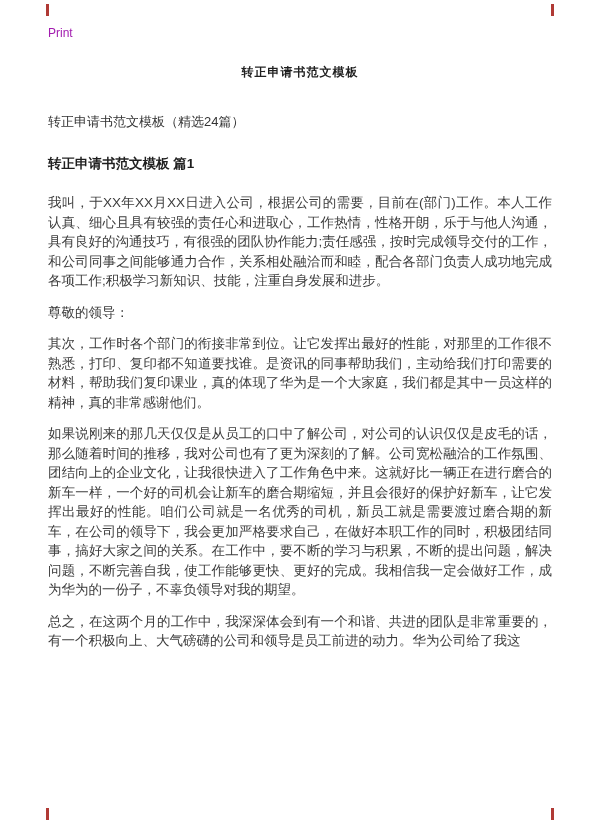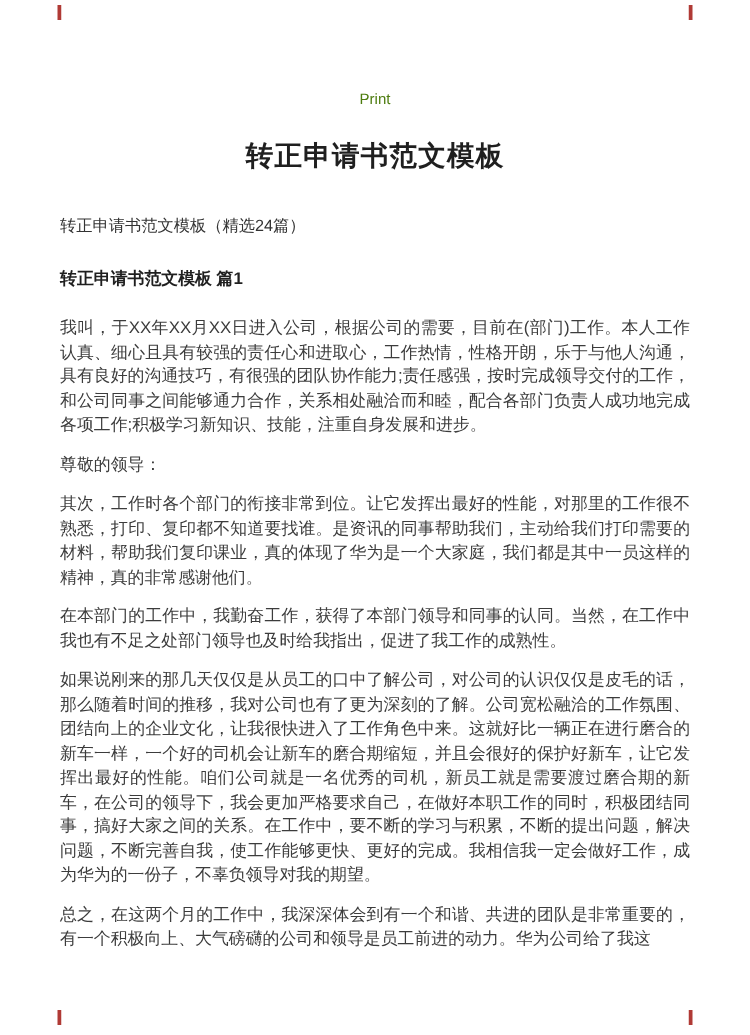--- a/index.html
+++ b/index.html
@@ -24,29 +24,28 @@
     background: #b03a35;
   }
   .crop-tl { left: 46px; top: 4px; }
   .crop-tr { right: 46px; top: 4px; }
   .crop-bl { left: 46px; bottom: 8px; }
   .crop-br { right: 46px; bottom: 8px; }
   .content {
     padding: 0 48px;
   }
   .print-label {
-    padding-top: 72px;
+    padding-top: 26px;
     font-size: 12px;
-    color: #4d7c0f;
-    text-align: center;
+    color: #a21caf;
   }
   .doc-title {
     margin: 24px 0 0 0;
     text-align: center;
-    font-size: 22px;
+    font-size: 12px;
     font-weight: bold;
     color: #1f1f1f;
     letter-spacing: 1px;
   }
   .doc-subtitle {
     margin-top: 32px;
     font-size: 13px;
     color: #333333;
   }
   .section-heading {
@@ -83,19 +82,18 @@
     <h1 class="doc-title">转正申请书范文模板</h1>
 
     <div class="doc-subtitle">转正申请书范文模板（精选24篇）</div>
 
     <div class="section-heading">转正申请书范文模板 篇1</div>
 
     <div class="doc-body">
         <p class="para">我叫，于XX年XX月XX日进入公司，根据公司的需要，目前在(部门)工作。本人工作认真、细心且具有较强的责任心和进取心，工作热情，性格开朗，乐于与他人沟通，具有良好的沟通技巧，有很强的团队协作能力;责任感强，按时完成领导交付的工作，和公司同事之间能够通力合作，关系相处融洽而和睦，配合各部门负责人成功地完成各项工作;积极学习新知识、技能，注重自身发展和进步。</p>
         <p class="para">尊敬的领导：</p>
         <p class="para">其次，工作时各个部门的衔接非常到位。让它发挥出最好的性能，对那里的工作很不熟悉，打印、复印都不知道要找谁。是资讯的同事帮助我们，主动给我们打印需要的材料，帮助我们复印课业，真的体现了华为是一个大家庭，我们都是其中一员这样的精神，真的非常感谢他们。</p>
-        <p class="para">在本部门的工作中，我勤奋工作，获得了本部门领导和同事的认同。当然，在工作中我也有不足之处部门领导也及时给我指出，促进了我工作的成熟性。</p>
         <p class="para">如果说刚来的那几天仅仅是从员工的口中了解公司，对公司的认识仅仅是皮毛的话，那么随着时间的推移，我对公司也有了更为深刻的了解。公司宽松融洽的工作氛围、团结向上的企业文化，让我很快进入了工作角色中来。这就好比一辆正在进行磨合的新车一样，一个好的司机会让新车的磨合期缩短，并且会很好的保护好新车，让它发挥出最好的性能。咱们公司就是一名优秀的司机，新员工就是需要渡过磨合期的新车，在公司的领导下，我会更加严格要求自己，在做好本职工作的同时，积极团结同事，搞好大家之间的关系。在工作中，要不断的学习与积累，不断的提出问题，解决问题，不断完善自我，使工作能够更快、更好的完成。我相信我一定会做好工作，成为华为的一份子，不辜负领导对我的期望。</p>
         <p class="para">总之，在这两个月的工作中，我深深体会到有一个和谐、共进的团队是非常重要的，有一个积极向上、大气磅礴的公司和领导是员工前进的动力。华为公司给了我这</p>
       </div>
   </div>
 
 </div>
 
 </body></html>

